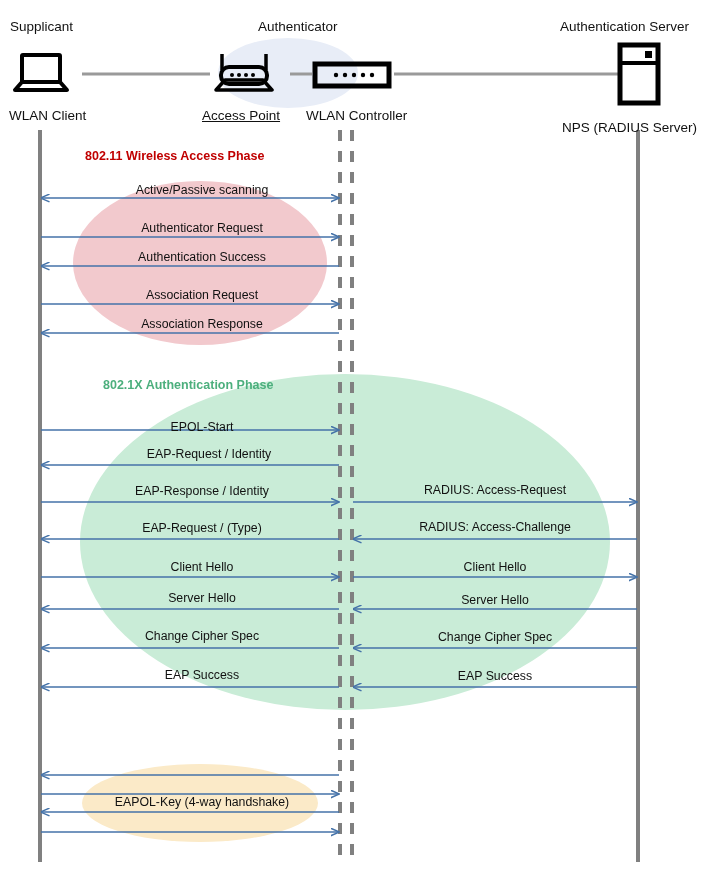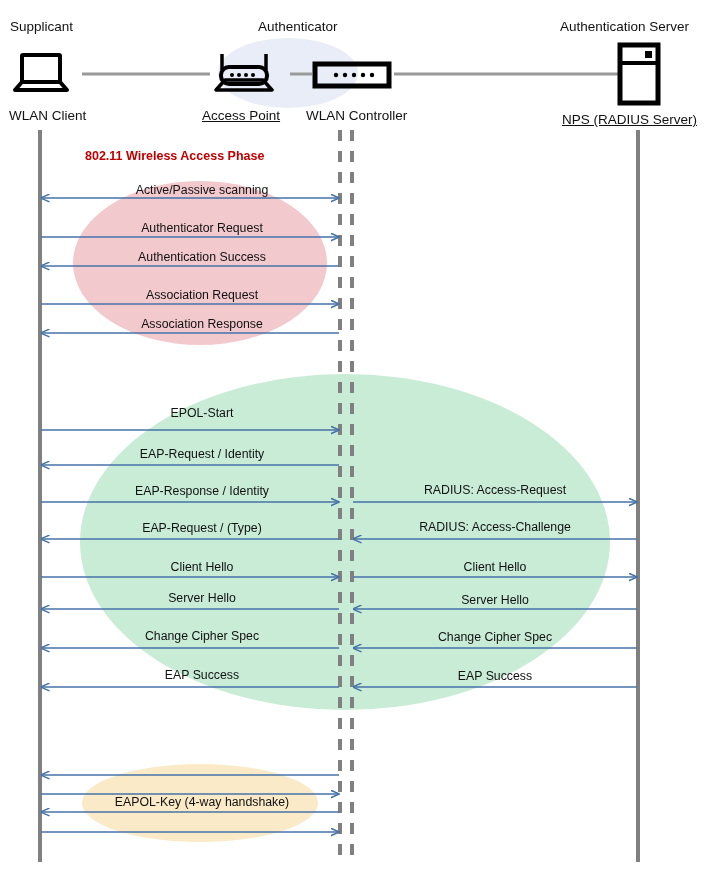--- a/index.html
+++ b/index.html
@@ -153,36 +153,37 @@
     <line x1="41" y1="832" x2="339" y2="832" stroke="#4472a8" stroke-width="1.6" marker-end="url(#arrR)"></line>
   </svg>
 
   <div class="role-title" style="left:10px; top:19px;">Supplicant</div>
   <div class="role-title" style="left:258px; top:19px;">Authenticator</div>
   <div class="role-title" style="left:560px; top:19px;">Authentication Server</div>
 
   <div class="node-label" style="left:9px; top:108px;">WLAN Client</div>
   <div class="node-label" style="left:202px; top:108px;text-decoration:underline;">Access Point</div>
   <div class="node-label" style="left:306px; top:108px;">WLAN Controller</div>
-  <div class="node-label" style="left:562px; top:112px;text-decoration:underline;">NPS (RADIUS Server)</div>
+  <div class="node-label" style="left:562px; top:120px;">NPS (RADIUS Server)</div>
 
   <div class="phase-title" style="left:85px; top:147px; color:#c00000;">802.11 Wireless Access Phase</div>
 
+  <div class="phase-title" style="left:103px; top:376px; color:#4caf7d;">802.1X Authentication Phase</div>
 
   <div class="phase-title" style="left:100px; top:722px; width:200px; color:#e8a861;">
   </div>
 
   <div class="msg-label" style="left:202px; top:183px;">Active/Passive scanning</div>
   <div class="msg-label" style="left:202px; top:221px;">Authenticator Request</div>
   <div class="msg-label" style="left:202px; top:250px;">Authentication Success</div>
   <div class="msg-label" style="left:202px; top:288px;">Association Request</div>
   <div class="msg-label" style="left:202px; top:317px;">Association Response</div>
 
-  <div class="msg-label" style="left:202px; top:406px;">EPOL-Start</div>
-  <div class="msg-label" style="left:202px; top:447px;">EAP-Request / Identity</div>
+  <div class="msg-label" style="left:202px; top:420px;">EPOL-Start</div>
+  <div class="msg-label" style="left:209px; top:447px;">EAP-Request / Identity</div>
 
   <div class="msg-label" style="left:202px; top:484px;">EAP-Response / Identity</div>
   <div class="msg-label" style="left:495px; top:483px;">RADIUS: Access-Request</div>
 
   <div class="msg-label" style="left:202px; top:521px;">EAP-Request / (Type)</div>
   <div class="msg-label" style="left:495px; top:520px;">RADIUS: Access-Challenge</div>
 
   <div class="msg-label" style="left:202px; top:560px;">Client Hello</div>
   <div class="msg-label" style="left:495px; top:560px;">Client Hello</div>
 

